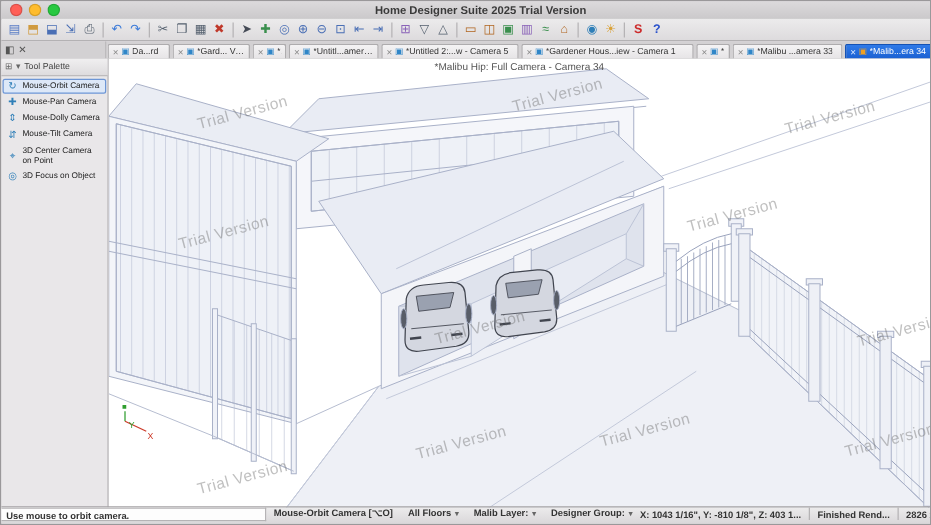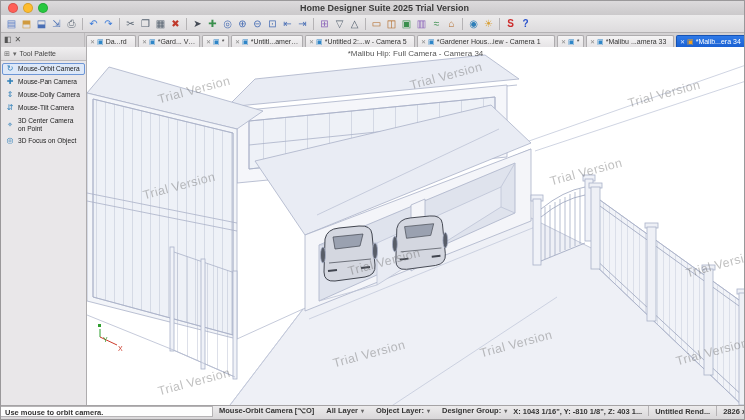--- a/index.html
+++ b/index.html
@@ -309,35 +309,35 @@
           <div class="watermark" style="left: 588px; top: 298px;">Trial Version</div>
         </div>
     </div>
   </div>
 
   <div class="statusbar">
     <div class="sb-hint">Use mouse to orbit camera.</div>
     <div class="sb-seg">Mouse-Orbit Camera [⌥O]</div>
     <div class="sb-sep"></div>
     <div class="sb-seg">
-      <span>All Layer</span>
+      <span>All Floors</span>
         <span class="sb-chevron">▾</span>
     </div>
     <div class="sb-sep"></div>
     <div class="sb-seg">
-      <span>Object Layer:</span>
+      <span>Malib Layer:</span>
         <span class="sb-chevron">▾</span>
     </div>
     <div class="sb-sep"></div>
     <div class="sb-seg">
       <span>Designer Group:</span>
         <span class="sb-chevron">▾</span>
     </div>
     <div class="sb-right">
       <span>X: 1043 1/16", Y: -810 1/8", Z: 403 1...</span>
       <span class="sb-sep"></span>
-      <span>Untitled Rend...</span>
+      <span>Finished Rend...</span>
       <span class="sb-sep"></span>
       <span>2826 x 1410</span>
     </div>
   </div>
 
 </div>
 
 </body></html>

